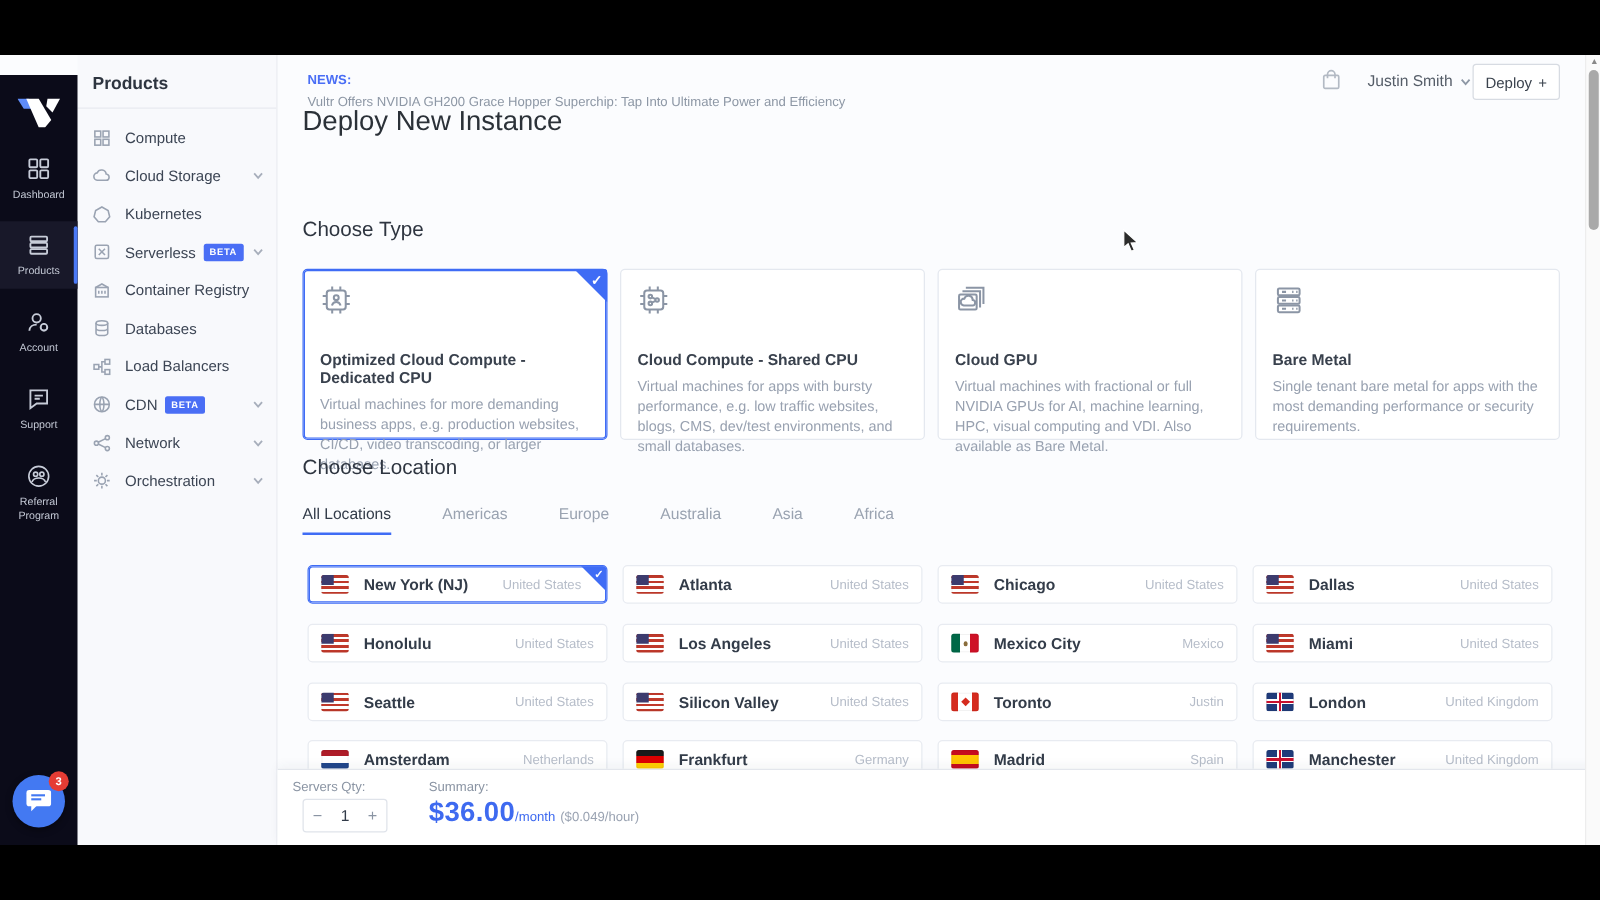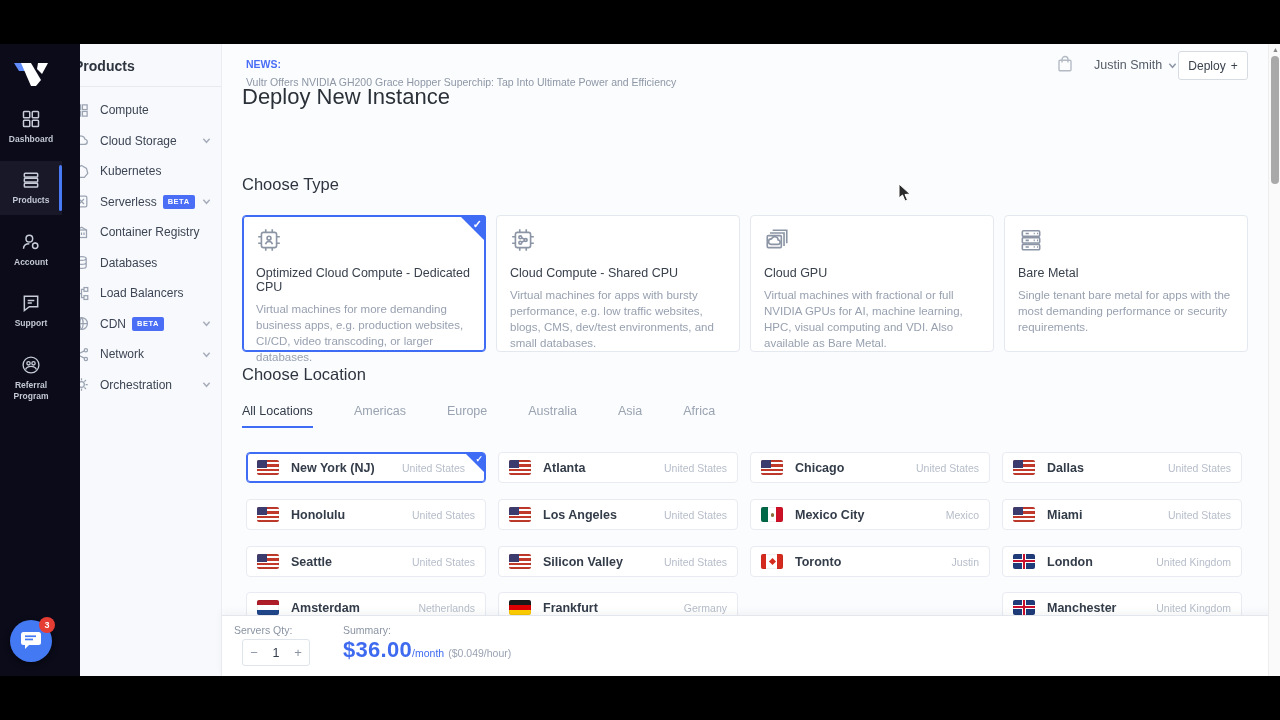--- a/index.html
+++ b/index.html
@@ -1,20 +1,20 @@
 <!DOCTYPE html>
 <html><head>
 <meta charset="utf-8">
 <style>
   * { margin:0; padding:0; box-sizing:border-box; }
   html,body { width:1280px; height:720px; background:#000; font-family:"Liberation Sans", sans-serif; overflow:hidden; }
   .app { position:absolute; top:44px; left:0; right:0; height:632px; background:#fbfcfe; overflow:hidden; }
 
   
-  .rail { position:absolute; left:0; top:0; bottom:0; width:80px; background:#0b0b19; z-index:5;font-weight:bold; }
+  .rail { position:absolute; left:0; top:16px; bottom:0; width:62px; background:#0b0b19; z-index:5; }
   .logo { position:absolute; top:16px; left:14px; width:34px; height:26px; }
   .rail-item { position:relative; width:62px; padding:9px 2px 8px; display:flex; flex-direction:column; align-items:center; gap:5px; cursor:pointer; }
   .rail-item .ric { width:20px; height:20px; color:#c7ccd8; }
   .rail-item .rlabel { font-size:8.5px; color:#c3c8d4; text-align:center; line-height:1.35; }
   .rail-item.active { background:#181829; }
   .rail-item.active::after { content:""; position:absolute; right:0; top:4px; bottom:4px; width:3px; background:#4a79f6; border-radius:2px; }
   .rail-nav { position:absolute; top:56px; left:0; display:flex; flex-direction:column; gap:8px; }
 
   
   .chat-fab { position:absolute; left:10px; bottom:14px; width:42px; height:42px; border-radius:50%; background:#4379f2; z-index:9; cursor:pointer; box-shadow:0 2px 6px rgba(0,0,0,.4); }
@@ -43,21 +43,21 @@
   .page-title { position:absolute; left:20px; top:40px; font-size:22px; font-weight:400; color:#2b3138; }
 
   .section-h { position:absolute; left:20px; font-size:16.5px; font-weight:400; color:#2e3540; }
   .h-type { top:131px; }
   .h-loc { top:321px; }
 
   
   .type-card { position:absolute; top:171px; width:244px; height:137px; background:#fff; border:1px solid #e4e8ef; border-radius:4px; padding:11px 13px; cursor:pointer; }
   .type-card.selected { border:1px solid #3f6cf5; box-shadow:0 0 0 1px #3f6cf5 inset; }
   .tc-icon { width:26px; height:26px; color:#8b95a5; }
-  .tc-title { font-size:12.5px; font-weight:normal; color:#39414d; margin-top:9px; }
+  .tc-title { font-size:12.5px; font-weight:bold; color:#39414d; margin-top:23px; }
   .tc-desc { font-size:11.5px; color:#98a1b0; margin-top:7px; line-height:16px; }
   .corner { position:absolute; top:-1px; right:-1px; width:0; height:0; border-top:27px solid #3f6cf5; border-left:27px solid transparent; border-radius:0 3px 0 0; }
   .corner-tick { position:absolute; top:2px; right:3px; color:#fff; font-size:11px; font-weight:bold; }
 
   
   .loc-tabs { position:absolute; left:20px; top:360px; display:flex; gap:41px; }
   .loc-tab { font-size:12.5px; color:#9aa3b1; padding-bottom:8px; cursor:pointer; }
   .loc-tab.active { color:#323b49; border-bottom:2px solid #3f6cf5; }
 
   
@@ -420,20 +420,25 @@
     <div class="loc-card" style="left:24px;top:548px">
       <span class="flag nl"></span>
       <span class="loc-city">Amsterdam</span>
       <span class="loc-country">Netherlands</span>
     </div>
     <div class="loc-card" style="left:276px;top:548px">
       <span class="flag de"></span>
       <span class="loc-city">Frankfurt</span>
       <span class="loc-country">Germany</span>
     </div>
+    <div class="loc-card" style="left:528px;top:548px">
+      <span class="flag es"></span>
+      <span class="loc-city">Madrid</span>
+      <span class="loc-country">Spain</span>
+    </div>
     <div class="loc-card" style="left:780px;top:548px">
       <span class="flag gb"></span>
       <span class="loc-city">Manchester</span>
       <span class="loc-country">United Kingdom</span>
     </div>
 
     <div class="footer">
       <span class="f-label qty-label">Servers Qty:</span>
       <div class="stepper">
         <span class="step-btn">−</span>

